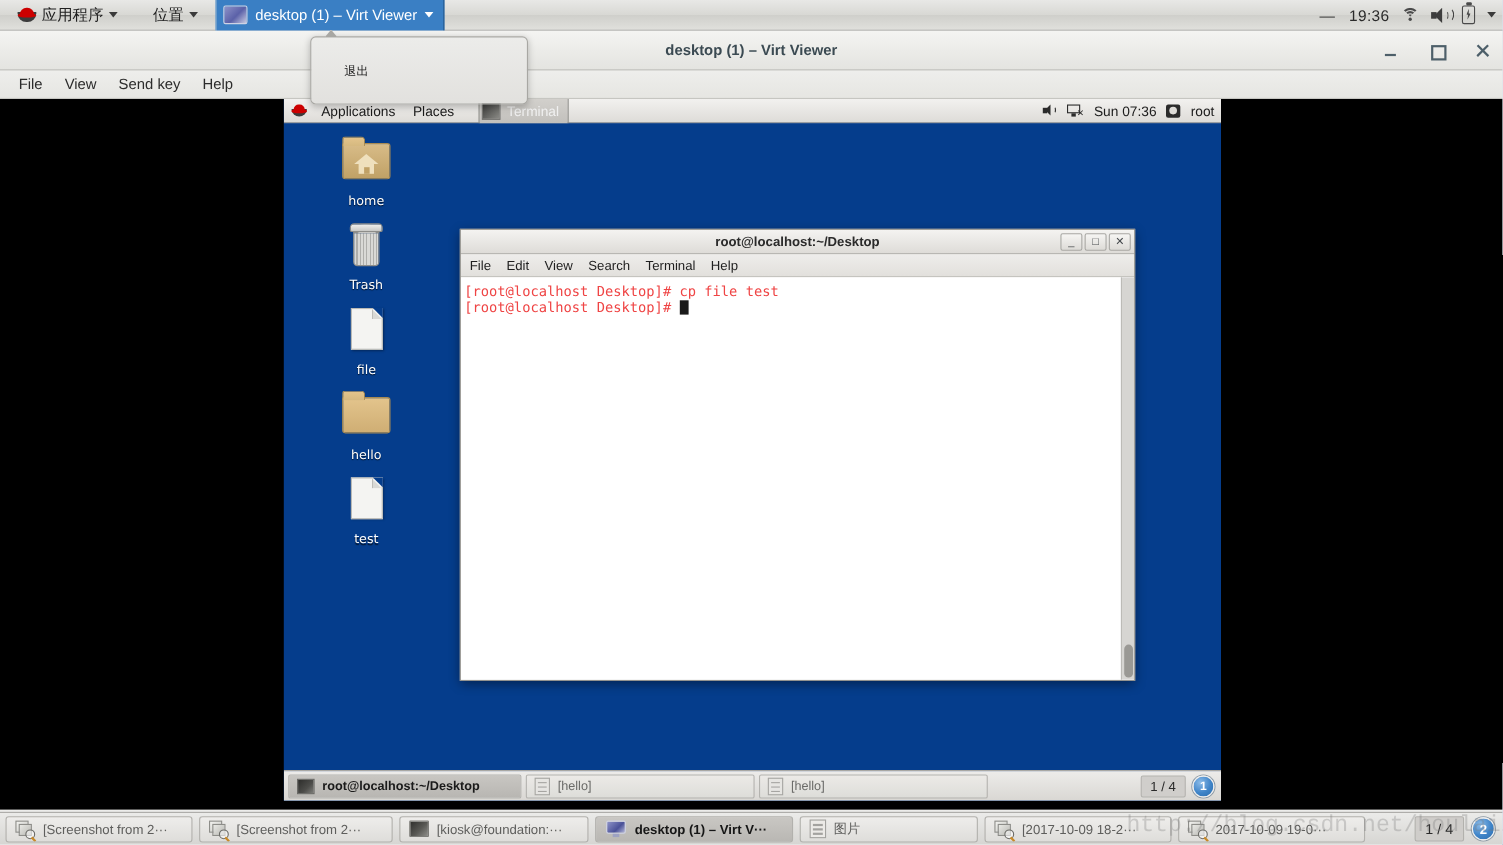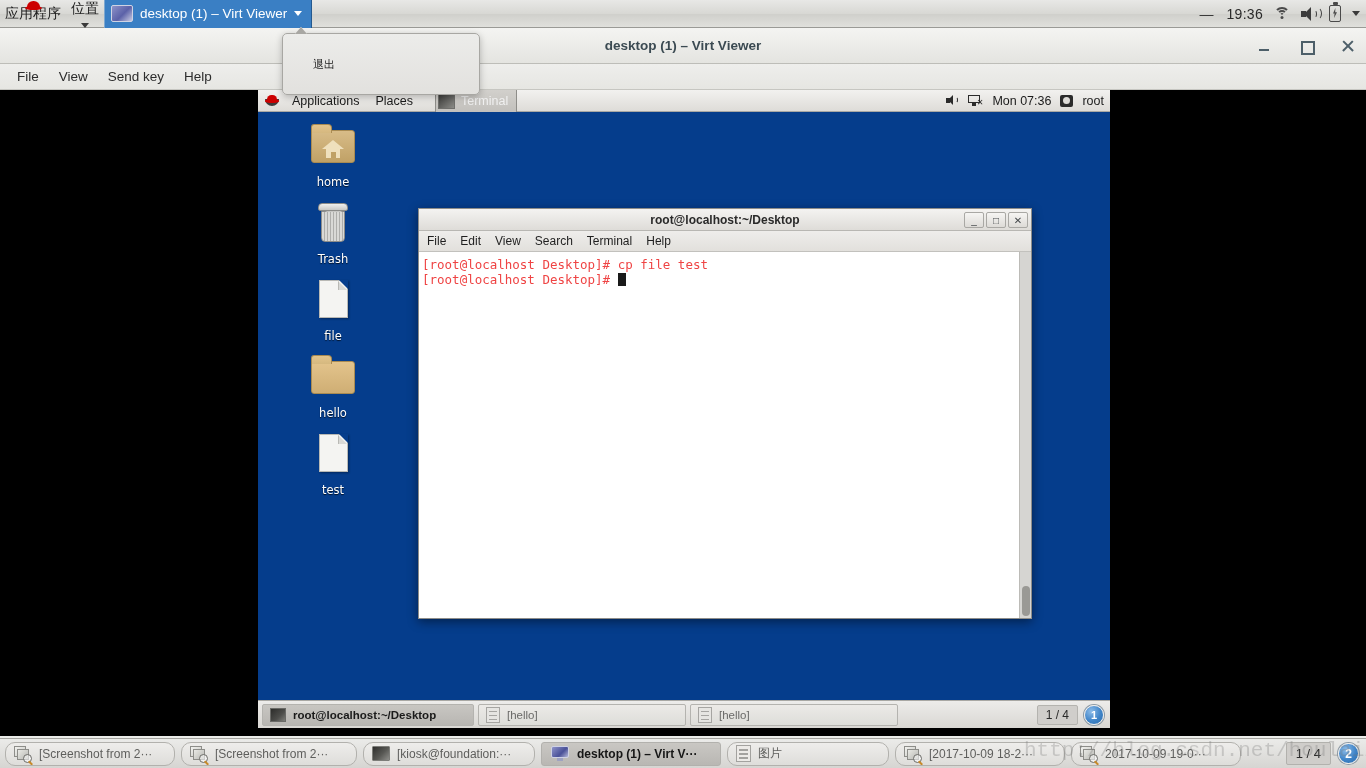--- a/index.html
+++ b/index.html
@@ -14,21 +14,21 @@
   
   .host-top-panel {
     position: absolute; left: 0; top: 0; width: 1366px; height: 28px;
     background: linear-gradient(to bottom, #e8e8e6 0%, #d8d8d4 50%, #cfcfcb 51%, #e0e0dc 100%);
     border-bottom: 1px solid #9a9a96;
     display: flex; align-items: center;
     font-size: 14px; color: #202020;
   }
   .host-top-panel .left { display: flex; align-items: center; height: 100%; }
   .host-top-panel .right { margin-left: auto; display: flex; align-items: center; height: 100%; padding-right: 6px; gap: 11px; }
-  .panel-item { display: flex; align-items: center; gap: 5px; padding: 0 5px; height: 100%; flex-direction: column; }
+  .panel-item { display: flex; align-items: center; gap: 5px; padding: 0 16px; height: 100%; }
   .redhat-logo {
     width: 17px; height: 15px; position: relative; display: inline-block;
   }
   .redhat-logo .body {
     position: absolute; left: 0; bottom: 1px; width: 17px; height: 9px;
     background: #3c3c3c; border-radius: 0 0 8px 8px;
   }
   .redhat-logo .hat {
     position: absolute; left: 2px; top: 1px; width: 13px; height: 8px;
     background: #cc0000; border-radius: 7px 7px 2px 2px;
@@ -352,21 +352,21 @@
   .ht-task {
     display: flex; align-items: center; gap: 7px;
     height: 24px; margin: 0 3px; padding: 0 8px;
     border: 1px solid #b2b1ad; border-radius: 3px;
     font-size: 12px; overflow: hidden; white-space: nowrap;
   }
   .ht-task.active {
     background: linear-gradient(to bottom,#c9c7c3,#b9b7b3);
     color: #161616; font-weight: bold;
   }
-  .ht-task.inactive { background: linear-gradient(to bottom,#eeedeb,#dedddA); color: #5e5e5c; border-radius: 10px; }
+  .ht-task.inactive { background: linear-gradient(to bottom,#eeedeb,#dedddA); color: #5e5e5c; }
   .ht-right { margin-left: auto; display: flex; align-items: center; gap: 7px; padding-right: 5px; }
   .ht-pager { font-size: 13px; color: #2a2a2a; padding: 3px 9px;
     background: #cfcdca; border: 1px solid #b2b1ad; border-radius: 2px; }
   .ht-ws {
     width: 21px; height: 21px; border-radius: 50%;
     background: radial-gradient(circle at 35% 30%, #8bbbe8 0%, #3f84c8 55%, #2b6cab 100%);
     border: 1.5px solid #f0f0f0; box-shadow: 0 0 0 1px #8d9aa5;
     color: #ffffff; font-size: 12px; font-weight: bold;
     display: flex; align-items: center; justify-content: center;
   }
@@ -489,21 +489,21 @@
             <span class="g-spk g-ico">
               <span class="b1"></span>
                 <span class="c1"></span>
                 <span class="r1"></span>
             </span>
             <span class="g-net g-ico">
               <span class="scr"></span>
                 <span class="std"></span>
                 <span class="x">✕</span>
             </span>
-            <span class="g-clock">Mon 07:36</span>
+            <span class="g-clock">Sun 07:36</span>
             <span class="g-usr g-ico"></span>
             <span class="g-user">root</span>
           </div>
         </div>
 
         <div class="dicons">
 
           <div class="dicon">
             <div class="icon-box">
               <div class="folder home"></div>

